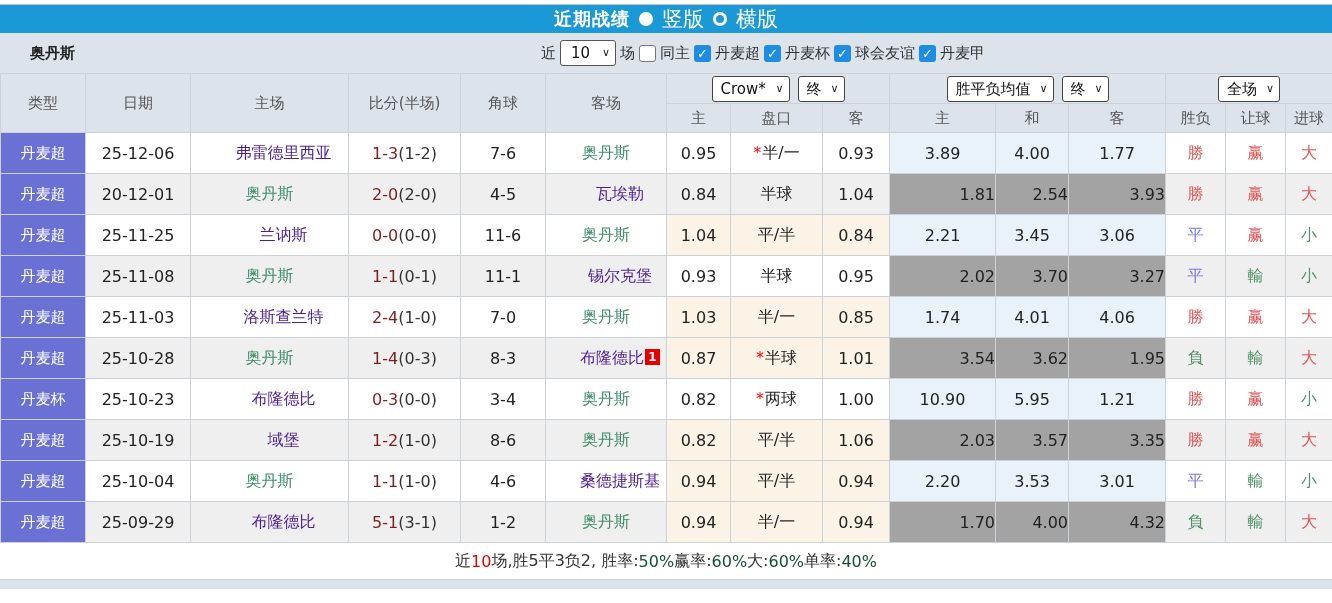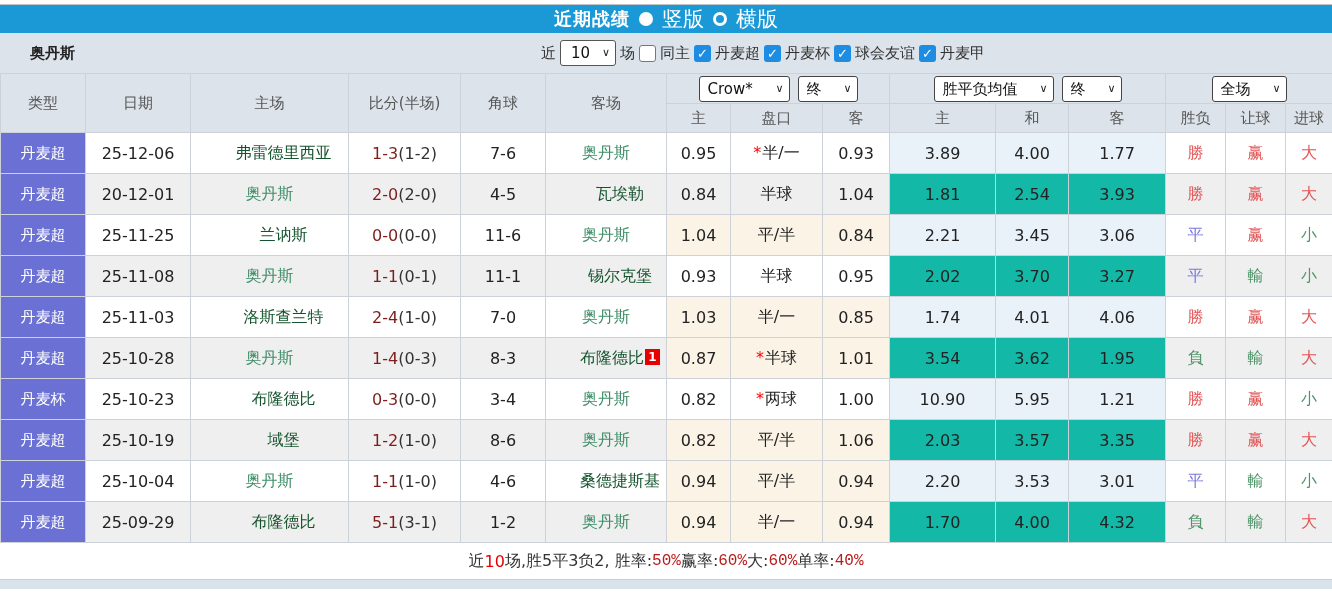--- a/index.html
+++ b/index.html
@@ -33,48 +33,48 @@
   .cb.off { background:#fff; border:1px solid #777; }
 
   
   table { border-collapse:collapse; table-layout:fixed; width:1332px; }
   th,td { border:1px solid #cdd2d8; text-align:center; overflow:hidden; white-space:nowrap; }
   thead th { background:#dce3ea; color:#555; font-weight:normal; font-size:15px; }
   .hdr-a { height:30px; }
   .hdr-b { height:29px; }
   .dd-wrap { position:relative; display:inline-block; margin:0 4px; }
   select.dd { appearance:none; -webkit-appearance:none; border:1px solid #444; border-radius:3px;
-    background:#fff; font-size:15px; height:26px; padding:1px 35px 1px 8px;
+    background:#fff; font-size:15px; height:26px; padding:1px 22px 1px 8px;
     font-family:"DejaVu Sans",sans-serif; color:#111; }
 
   tbody td { height:41px; font-size:16px; color:#222; }
   tr.r-even td { background:#fff; }
   tr.r-odd  td { background:#efefef; }
   td.league { background:#6a70d4 !important; color:#fff; font-size:15px; }
   .team-focus { color:#3f8e68; }
-  .team-plain { color:#14532d;margin-left:28px; }
+  .team-plain { color:#4c1d95;margin-left:28px; }
   .score-red { color:#7f1d1d; }
   .score-half { color:#333; }
   .star { color:#ff0000; margin-right:1px; }
   td.ob-white { background:#fff !important; }
   td.ob-cream { background:#faf3e6 !important; }
   tr.r-even td.avg { background:#e9f2f9; }
-  tr.r-odd  td.avg { background:#14b8a6; }
+  tr.r-odd  td.avg { background:#a3a3a3;text-align:right; }
   .c-red   { color:#e25555; }
   .c-blue  { color:#7777dd; }
   .c-green { color:#4e9468; }
   .badge { display:inline-flex; align-items:center; justify-content:center; width:15px; height:16px;
     background:#e60000; color:#fff; font-size:12px; font-weight:bold; margin-left:1px; vertical-align:2px; }
 
   
   .summary { height:36px; display:flex; align-items:center; justify-content:center;
     font-size:16px; background:#fff; }
   .summary .s-dark { color:#333; }
   .summary .s-red  { color:#e60000; }
-  .summary .s-blue { color:#b91c1c;font-family:Liberation Mono, monospace; }
+  .summary .s-blue { color:#14532d; }
   .bottom-strip { height:10px; background:#d8e3ec; border-top:1px solid #c6d0d9; }
 </style>
 </head>
 <body>
 
 <div class="top-strip"></div>
 
 <div class="title-bar">
   <span class="title">近期战绩</span>
   <span class="radio-filled"></span>

